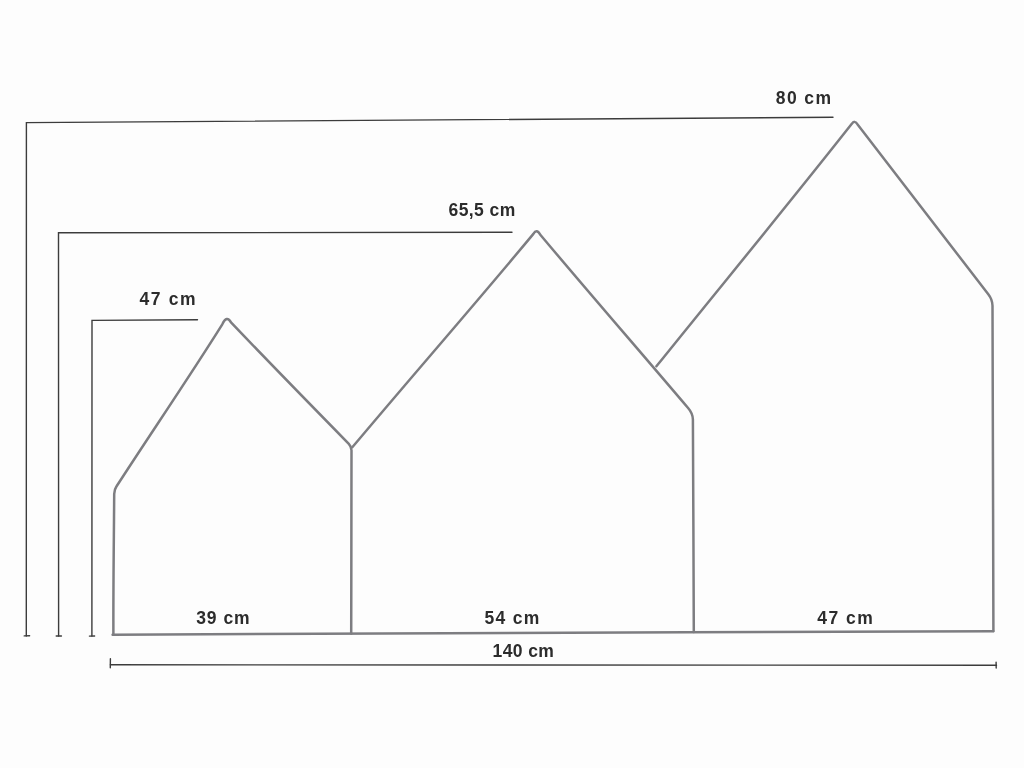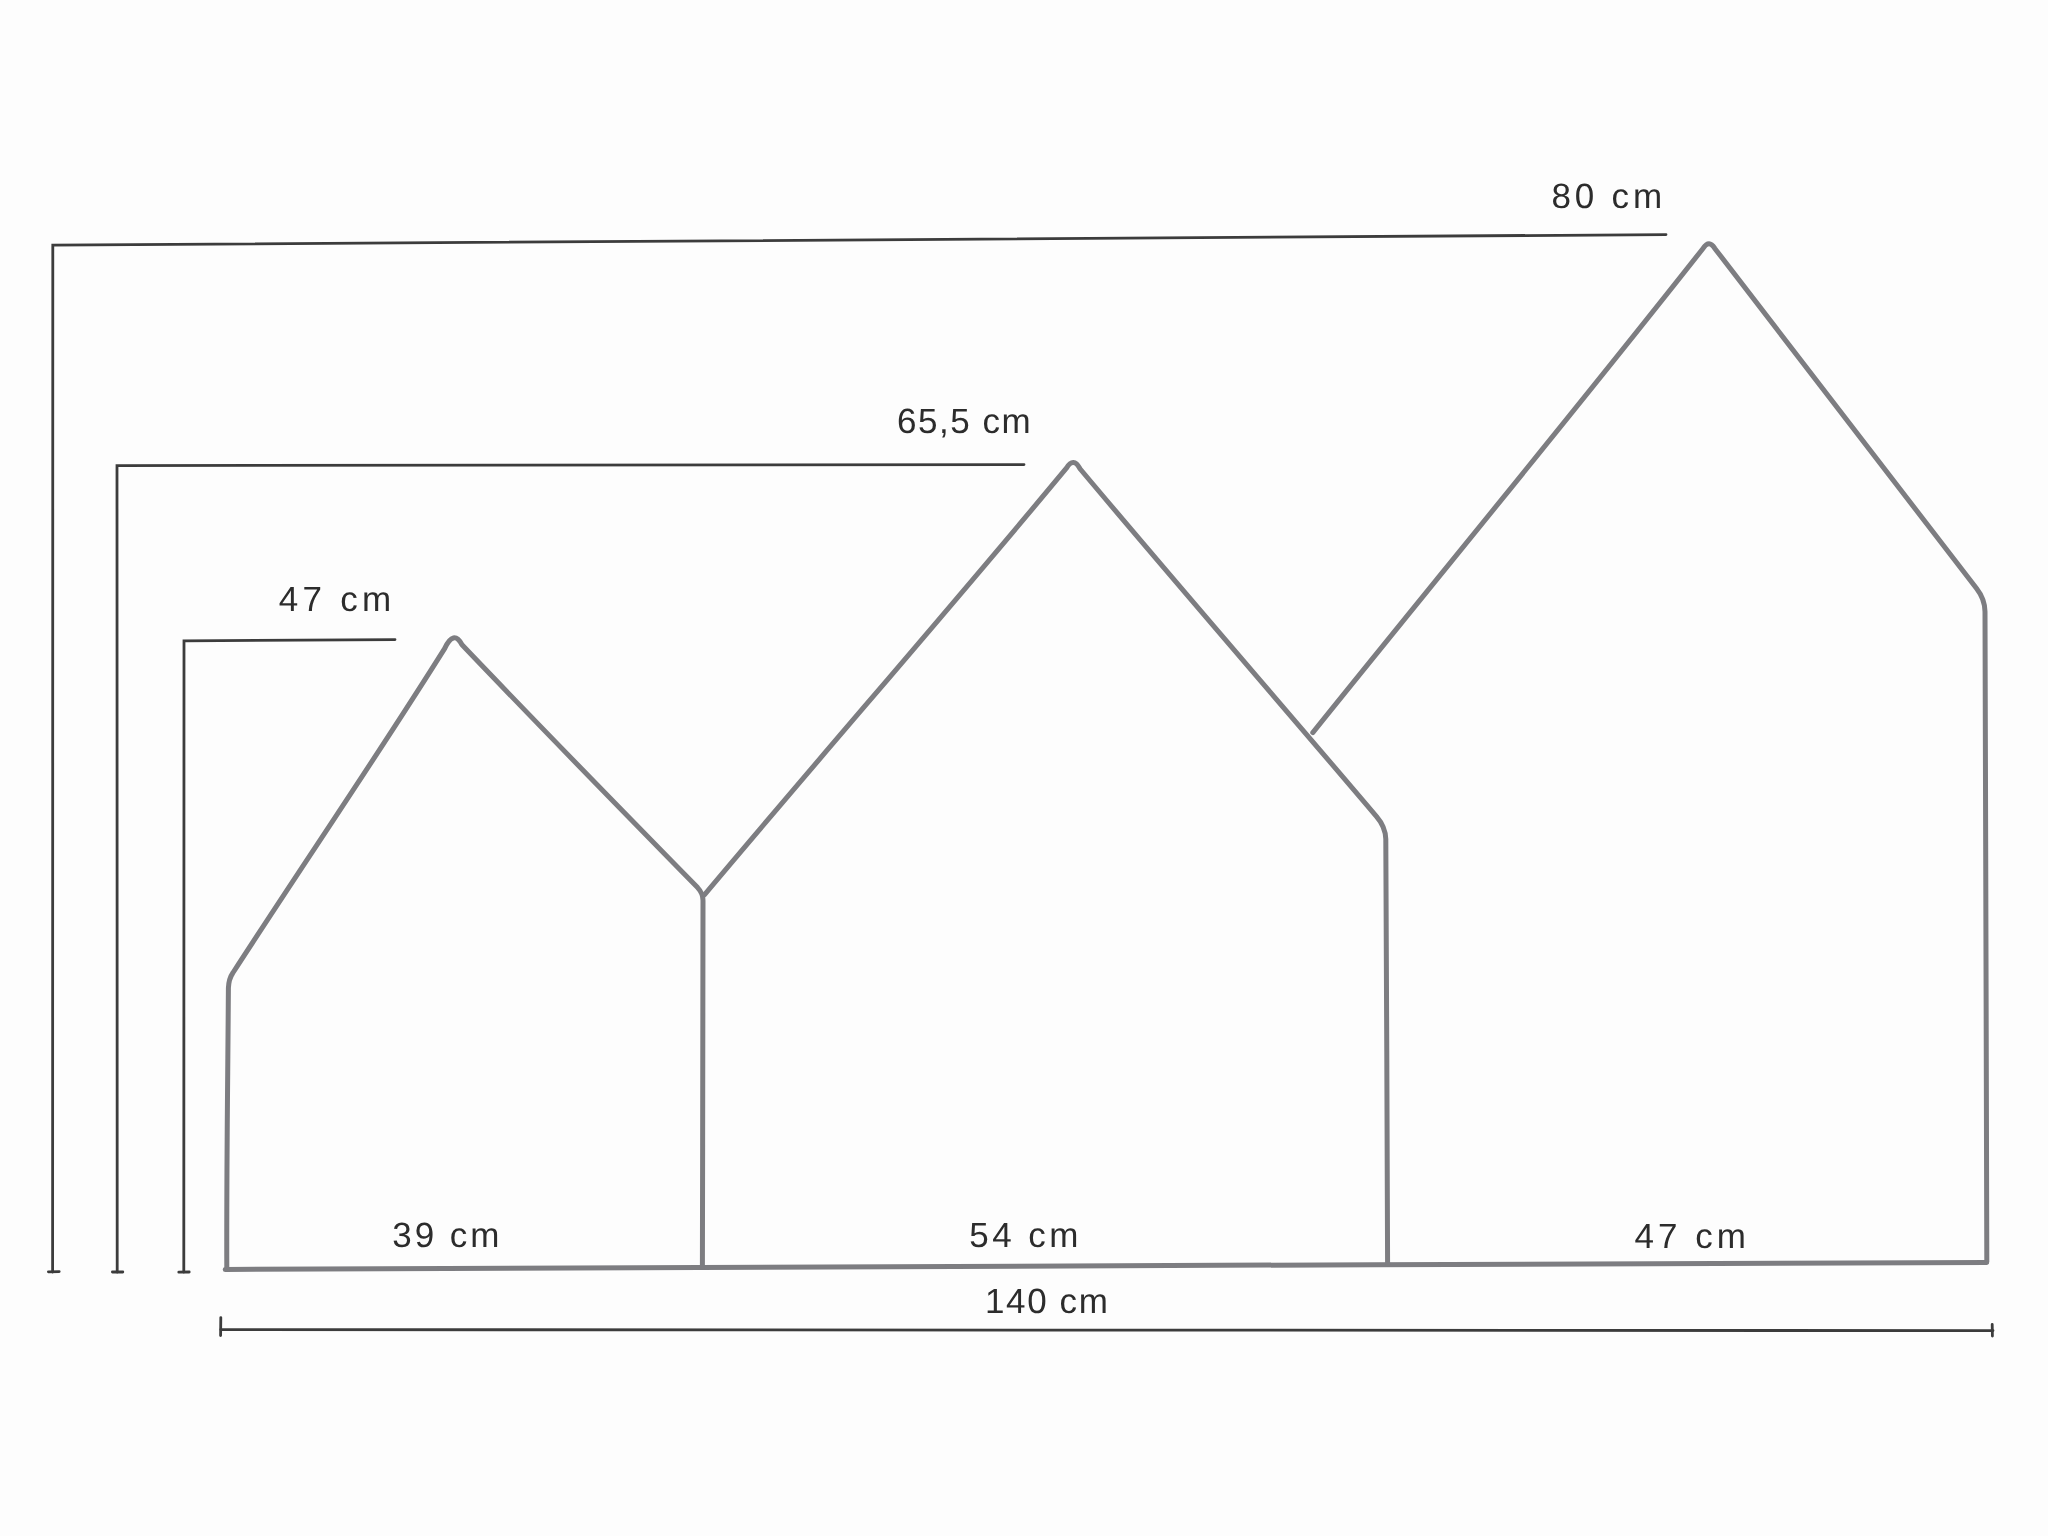--- a/index.html
+++ b/index.html
@@ -1,16 +1,16 @@
 <!DOCTYPE html>
 <html><head>
 <meta charset="utf-8">
 <style>
   html,body{margin:0;padding:0;background:#ffffff;}
-  .page{width:1024px;height:768px;position:relative;overflow:hidden;background:#fdfdfd;}
+  .page{width:1024px;height:768px;position:relative;overflow:hidden;background:#fdfdfd;font-weight:bold;}
   text{font-family:"Liberation Sans",sans-serif;fill:#2c2c2c;font-size:17.5px;letter-spacing:0.2px;}
 </style>
 </head>
 <body>
 <div class="page">
 <svg width="1024" height="768" viewBox="0 0 1024 768" xmlns="http://www.w3.org/2000/svg">
 
   <g fill="none" stroke="#3c3c3c" stroke-width="1.4" stroke-linecap="round">
     <path d="M 26.3,636 L 26.4,122.6 L 833,117.3"></path>
     <path d="M 24.2,635.9 L 29.6,635.8"></path>

